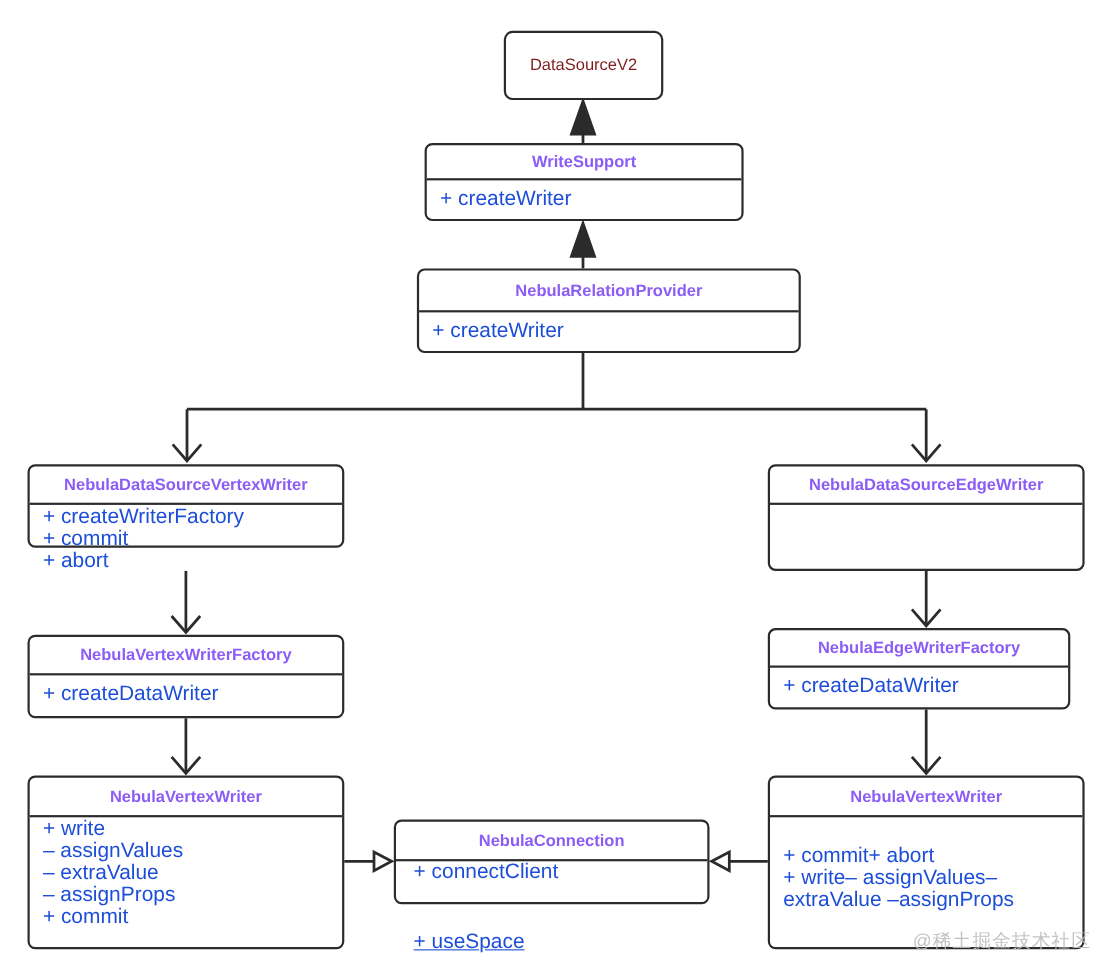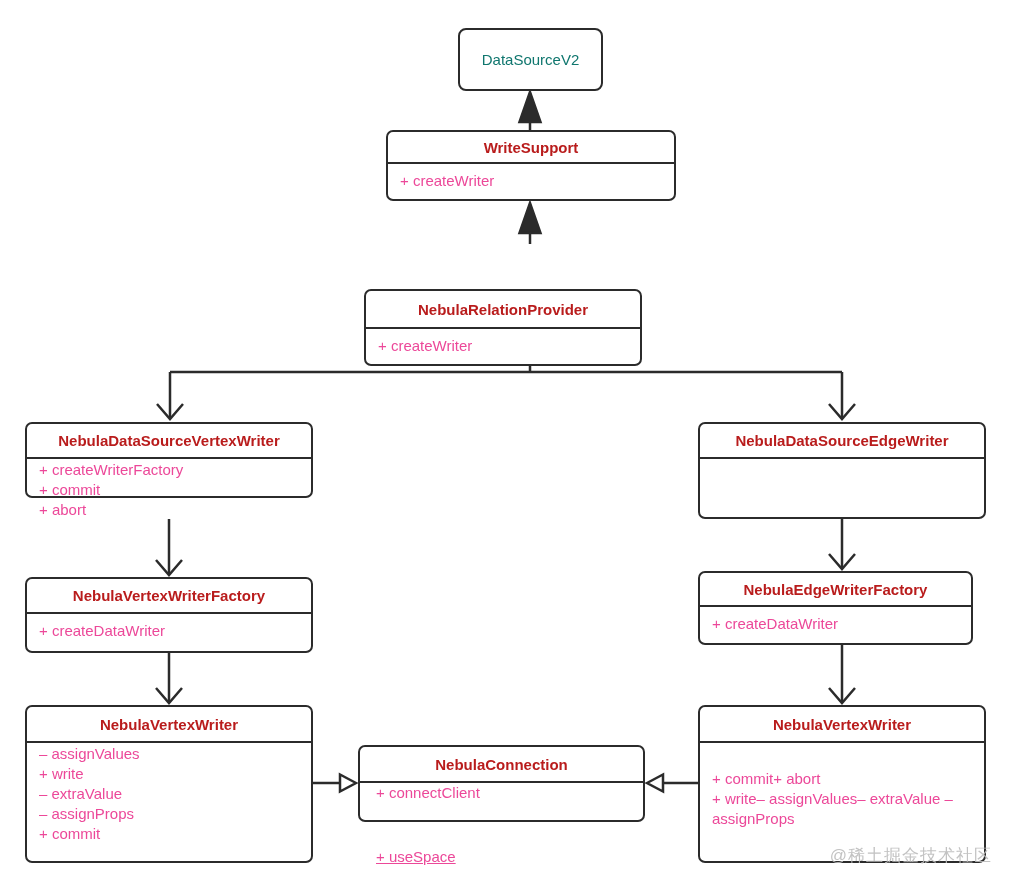--- a/index.html
+++ b/index.html
@@ -27,46 +27,46 @@
     background: #ffffff;
     border: 2.5px solid #2b2b2b;
     border-radius: 7px;
     z-index: 1;
     color: #2b2b2b;
   }
   .cls .title {
     font-size: 15px;
     font-weight: 700;
     text-align: center;
-    color: #b91c1c;
+    color: #8b5cf6;
     border-bottom: 2.5px solid #2b2b2b;
     line-height: 19px;
   }
   .cls .methods {
-    font-size: 15px;
-    color: #ec4899;
+    font-size: 19px;
+    color: #1d4ed8;
     line-height: 20px;
     padding-left: 12px;
     padding-right: 12px;
   }
   .cls .methods div { white-space: normal; }
   .u { text-decoration: underline; margin-top: 44px; }
 
   
   .b-ds2 {
     left: 458px; top: 28px; width: 145px; height: 63px;
     border-radius: 8px;
     display: flex; align-items: center; justify-content: center;
-    font-size: 15px; color: #0f766e;
+    font-size: 15px; color: #7f1d1d;
   }
   .b-ws   { left: 386px; top: 130px; width: 290px; height: 71px; }
   .b-ws .title   { padding: 6px 8px 5px; }
   .b-ws .methods { padding-top: 7px; }
 
-  .b-nrp  { left: 364px; top: 244px; width: 278px; height: 77px; margin-top: 45px; }
+  .b-nrp  { left: 379px; top: 244px; width: 349px; height: 77px; }
   .b-nrp .title   { padding: 9px 8px 8px; }
   .b-nrp .methods { padding-top: 7px; }
 
   .b-dsvw { left: 25px; top: 422px; width: 288px; height: 76px; }
   .b-dsvw .title   { padding: 7px 8px 7px; }
   .b-dsvw .methods { padding-top: 1px; }
 
   .b-dsew { left: 698px; top: 422px; width: 288px; height: 97px; }
   .b-dsew .title   { padding: 7px 8px 7px; }
   .b-dsew .methods { padding-top: 5px; padding-right: 20px; }
@@ -193,22 +193,22 @@
   <div class="cls b-newf">
     <div class="title">NebulaEdgeWriterFactory</div>
     <div class="methods">
       <div>+ createDataWriter</div>
     </div>
   </div>
 
   <div class="cls b-nvwl">
     <div class="title">NebulaVertexWriter</div>
     <div class="methods">
+      <div>+ write</div>
       <div>– assignValues</div>
-      <div>+ write</div>
       <div>– extraValue</div>
       <div>– assignProps</div>
       <div>+ commit</div>
       <div class="u">+ abort</div>
     </div>
   </div>
 
   <div class="cls b-conn">
     <div class="title">NebulaConnection</div>
     <div class="methods">

